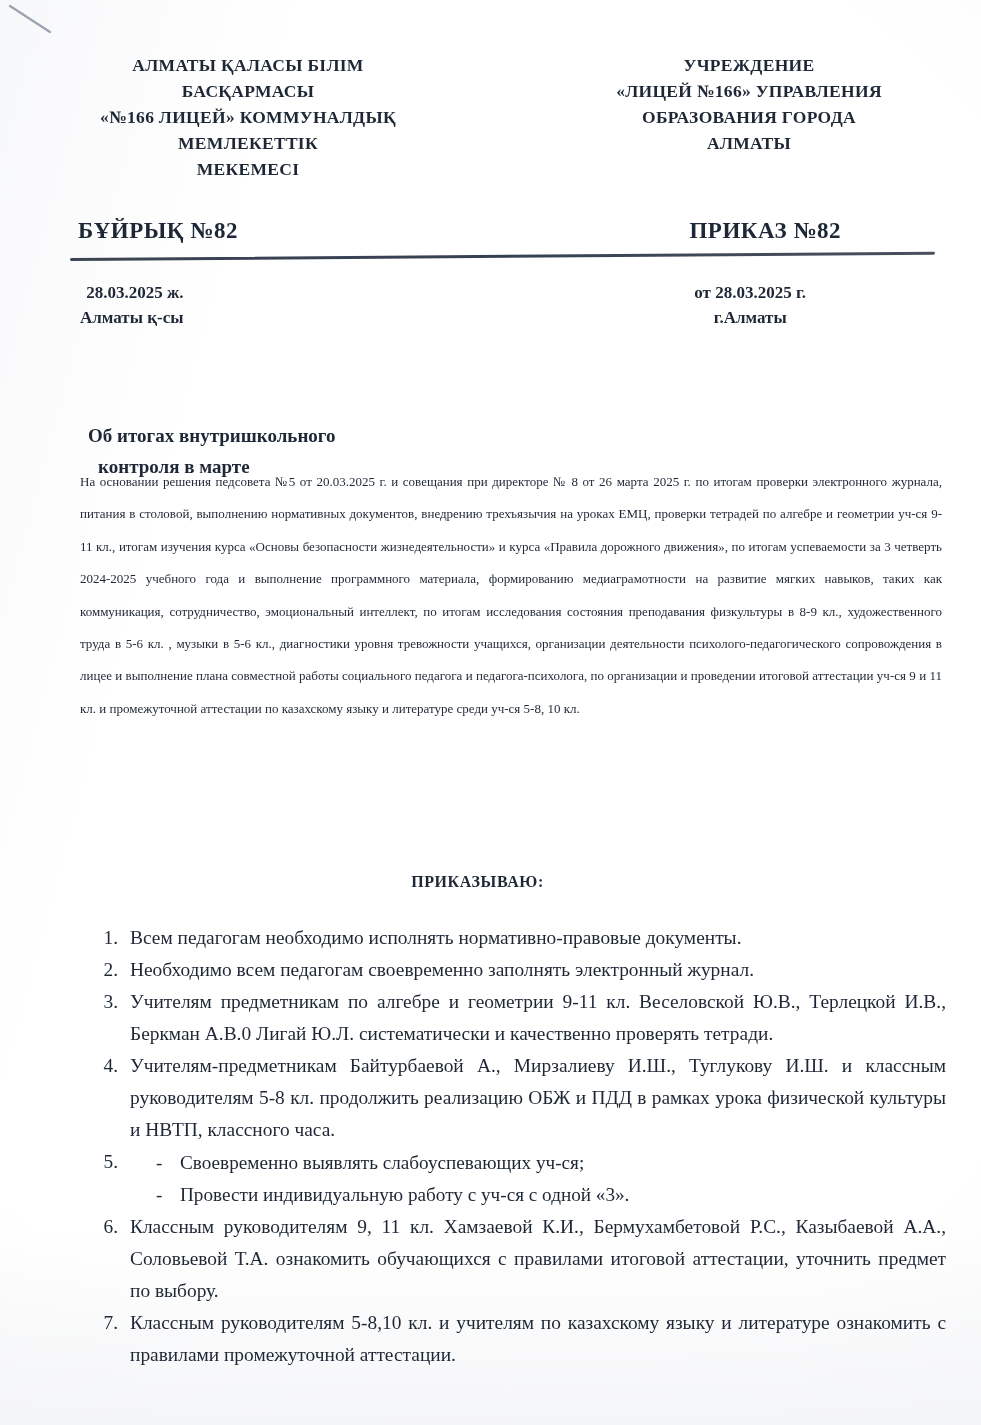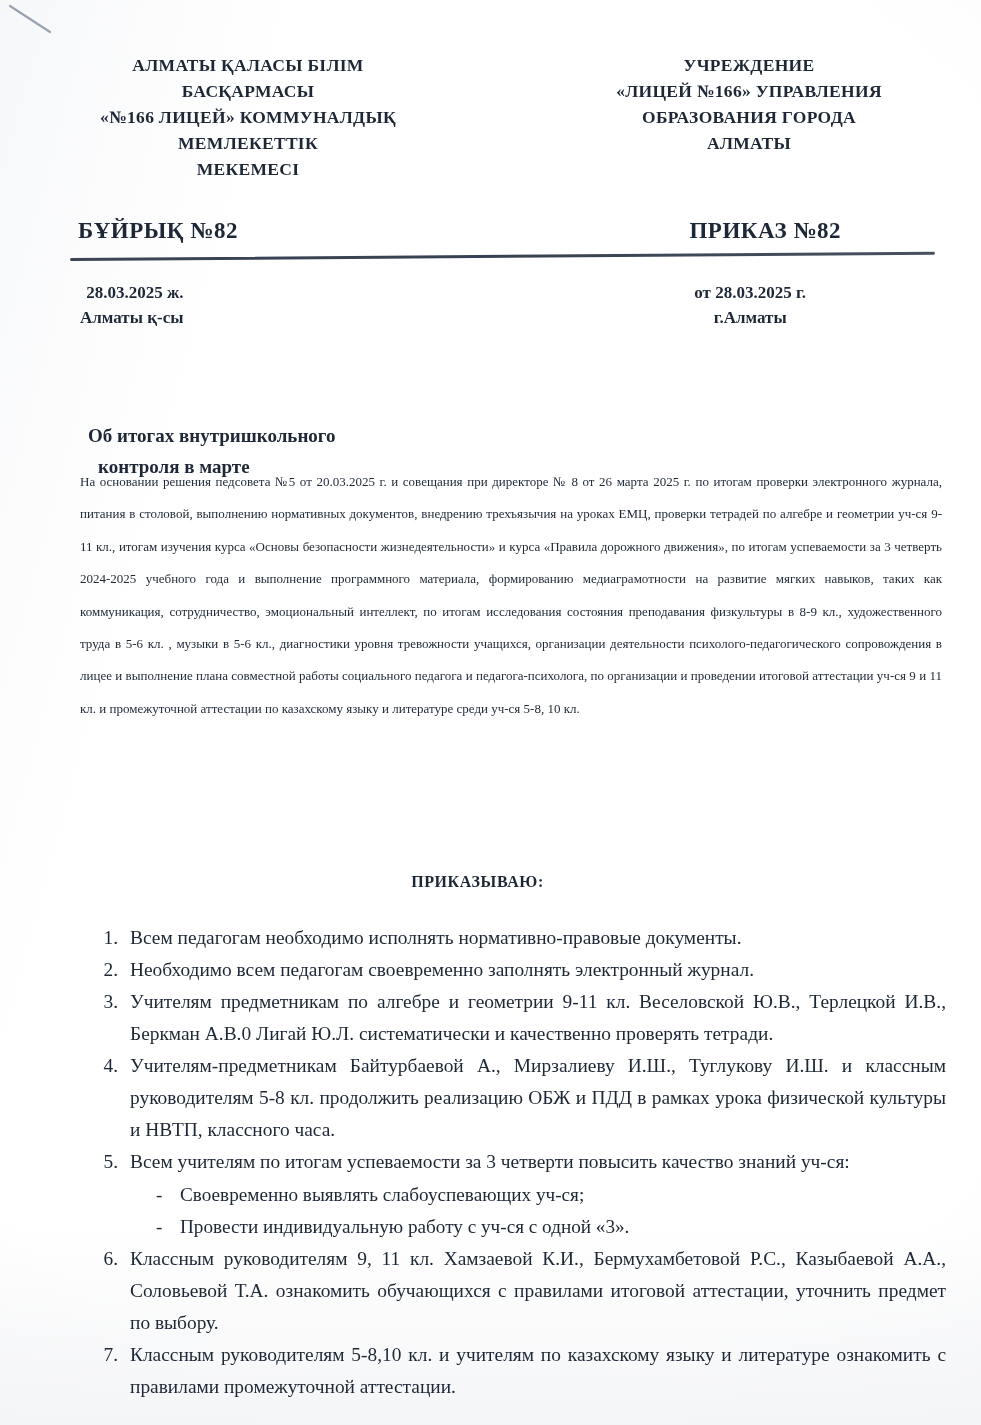--- a/index.html
+++ b/index.html
@@ -265,21 +265,20 @@
     </div>
 
     <div class="order-item">
       <div class="order-num">4.</div>
       <div class="order-body">Учителям-предметникам Байтурбаевой А., Мирзалиеву И.Ш., Туглукову И.Ш. и классным руководителям 5-8 кл. продолжить реализацию ОБЖ и ПДД в рамках урока физической культуры и НВТП, классного часа.</div>
     </div>
 
     <div class="order-item">
       <div class="order-num">5.</div>
       <div class="order-body">
-        <span>Всем учителям по итогам успеваемости за 3 четверти повысить качество знаний уч-ся:</span>
         <div class="subitems">
           <div class="subitem">
             <span class="subdash">-</span>
             <span class="subtext">Своевременно выявлять слабоуспевающих уч-ся;</span>
           </div>
           <div class="subitem">
             <span class="subdash">-</span>
             <span class="subtext">Провести индивидуальную работу с уч-ся с одной «3».</span>
           </div>
         </div>

